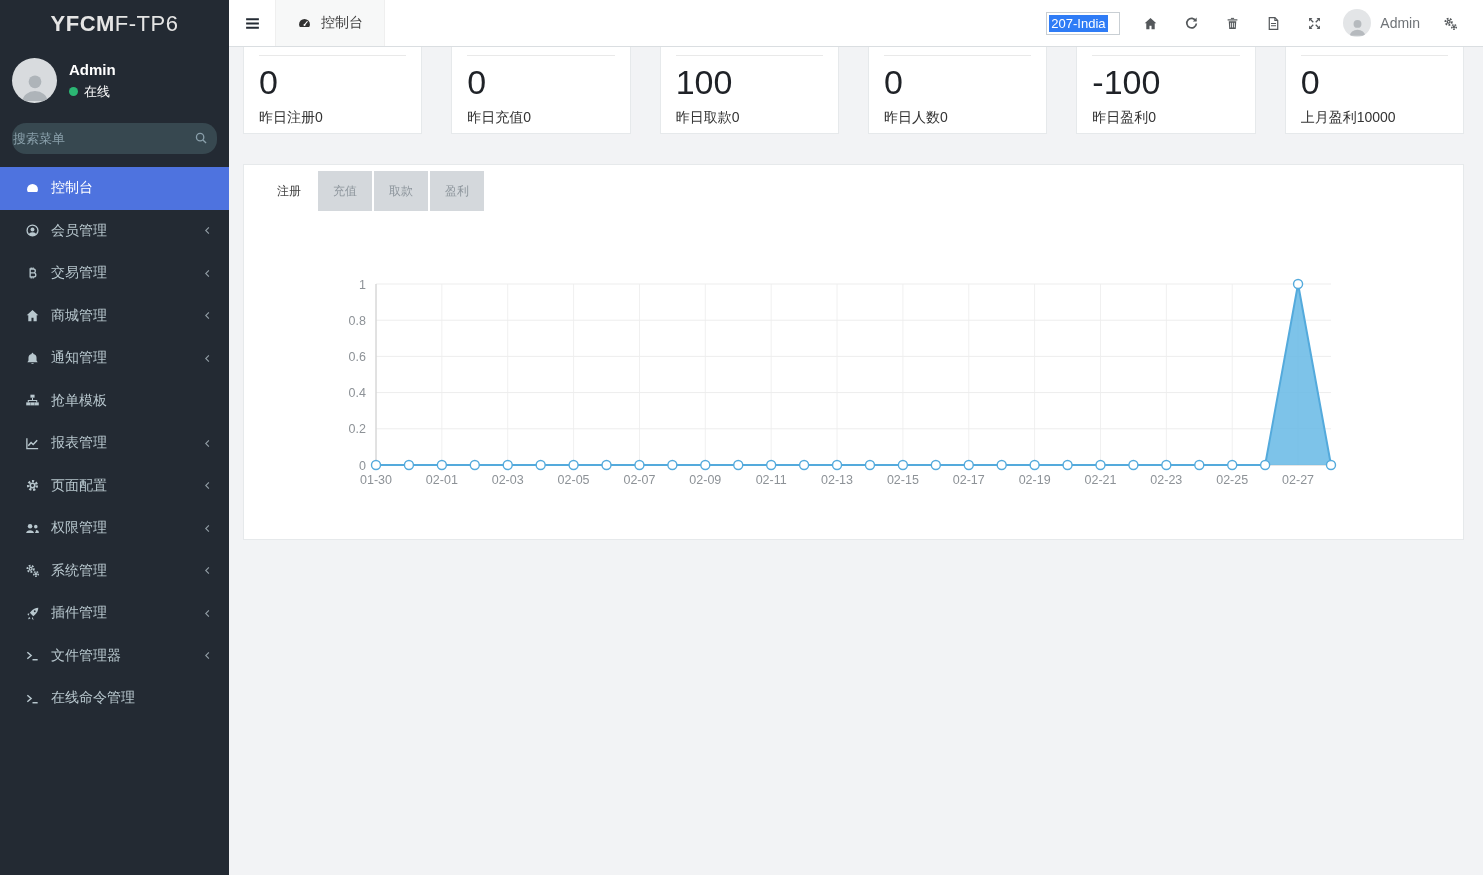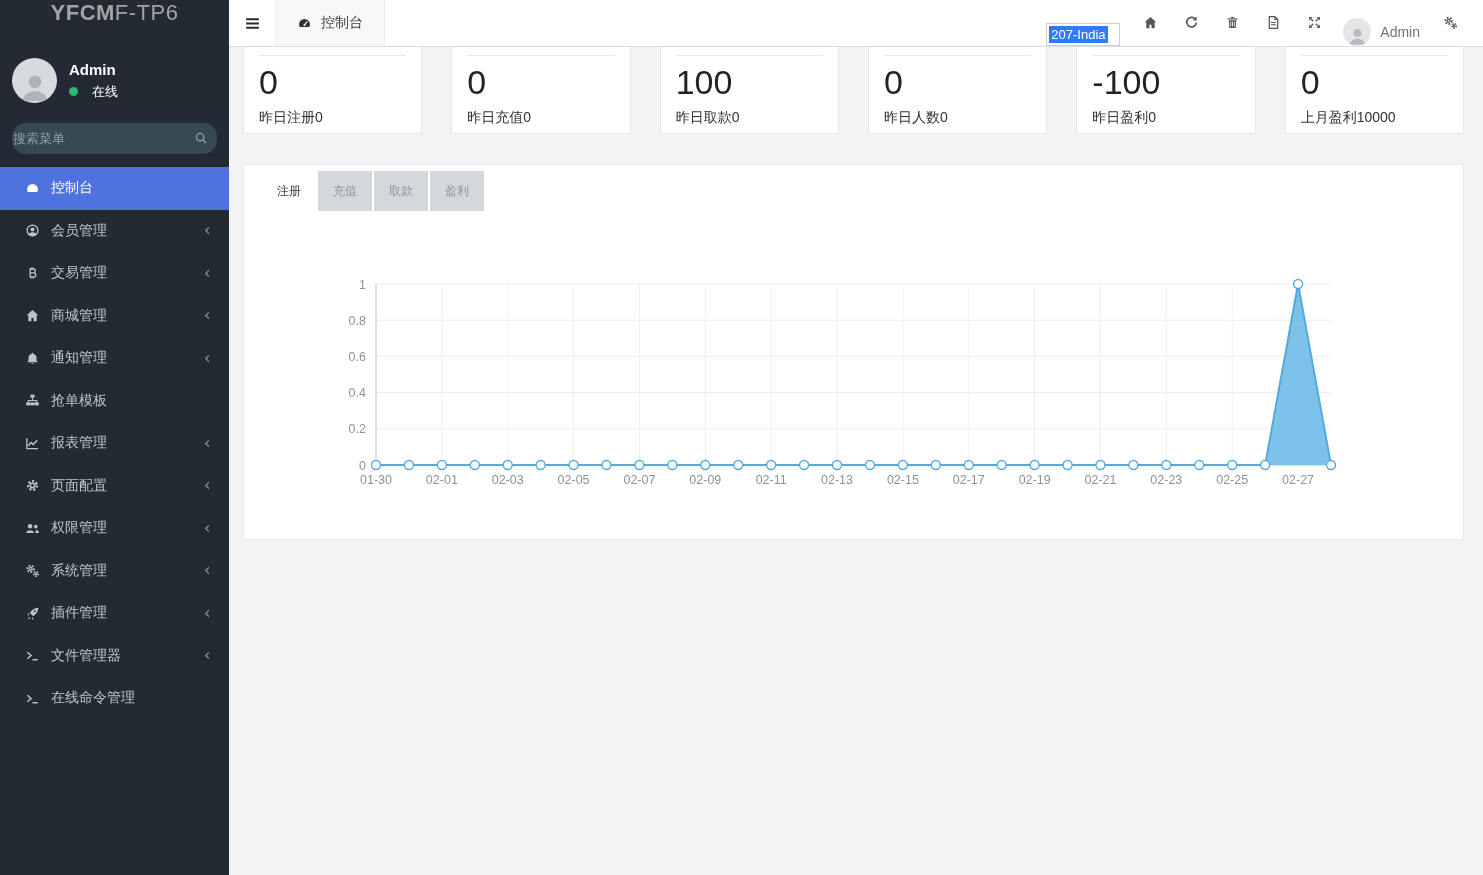--- a/index.html
+++ b/index.html
@@ -8,45 +8,45 @@
   }
   *{box-sizing:border-box}
   html,body{margin:0;padding:0}
   body{
     width:1483px;height:875px;overflow:hidden;background:var(--body-bg);
     font-family:"Liberation Sans","DejaVu Sans",sans-serif;color:#333;
   }
   svg{display:block}
   
   .sidebar{position:fixed;left:0;top:0;width:229px;height:875px;background:var(--sidebar-bg);z-index:5}
-  .logo{height:48px;display:flex;justify-content:center;color:#a3a3a3;font-size:22px;letter-spacing:.5px}
+  .logo{height:48px;display:flex;align-items:center;justify-content:center;color:#e5e5e5;font-size:22px;letter-spacing:.5px}
   .logo b{font-weight:bold}
   .logo span{font-weight:300}
   .user-panel{display:flex;align-items:center;gap:12px;padding:10px 12px 8px}
   .avatar-lg{width:45px;height:45px;border-radius:50%;background:#d8dbde;overflow:hidden;display:flex;align-items:flex-end;justify-content:center;flex:none}
   .user-name{color:#fff;font-weight:bold;font-size:15px;margin-bottom:5px}
-  .user-status{display:flex;align-items:center;gap:14px;color:#fff;font-size:13px}
+  .user-status{display:flex;align-items:center;gap:6px;color:#fff;font-size:13px}
   .dot{width:9px;height:9px;border-radius:50%;background:var(--online);flex:none}
   .search-wrap{margin:12px 12px 13px;position:relative}
   .search-wrap input{width:100%;height:31px;background:#374850;border:none;border-radius:14px;color:#ccc;padding:0 32px 0 1px;font-size:13px;outline:none;font-family:inherit}
   .search-wrap input::placeholder{color:#8aa0ab}
   .search-icon{position:absolute;right:9px;top:8px;color:#8aa0ab}
   .menu{display:flex;flex-direction:column}
   .menu-item{height:42.5px;display:flex;align-items:center;padding:0 16px 0 24px;color:var(--menu-text);font-size:14px;cursor:pointer}
   .menu-item .mi-icon{width:17px;margin-right:10px;display:flex;justify-content:center;color:var(--menu-text)}
   .menu-item.active{background:var(--active-menu);color:#fff}
   .menu-item.active .mi-icon{color:#fff}
   .mi-label{flex:1}
   .mi-arrow{color:#939ea6;display:flex}
   
   .navbar{position:fixed;left:229px;top:0;right:0;height:47px;background:#fff;border-bottom:1px solid #dadee1;display:flex;align-items:stretch;z-index:4}
   .hamburger{width:46px;display:flex;align-items:center;justify-content:center;color:#232a33;cursor:pointer}
   .nav-tab{display:flex;align-items:center;gap:9px;padding:0 21px;background:#f7f8f8;border-left:1px solid #efefef;border-right:1px solid #efefef;color:#444;font-size:14px;cursor:pointer}
   .nav-tab .tab-icon{color:#333}
-  .nav-right{margin-left:auto;display:flex;align-items:flex-end;padding-right:12px}
+  .nav-right{margin-left:auto;display:flex;align-items:center;padding-right:12px}
   .node-input{width:74px;height:23px;border:1px solid #c9cfd4;background:#fff;display:flex;align-items:center;padding:0 2px;margin-right:10px;cursor:text}
   .node-input .sel{background:var(--selection);color:#fff;font-size:13px;padding:1px 2px;white-space:nowrap}
   .icon-btn{width:41px;height:47px;display:flex;align-items:center;justify-content:center;color:#54585b;background:none;border:none;cursor:pointer;padding:0}
   .user-menu{display:flex;align-items:center;gap:9px;margin:0 10px 0 8px;cursor:pointer}
   .avatar-sm{width:28px;height:28px;border-radius:50%;background:#e3e5e7;overflow:hidden;display:flex;align-items:flex-end;justify-content:center}
   .user-label{color:#6f7377;font-size:14px}
   
   .content{margin-left:229px;padding:16px 19px 0 14px}
   .cards-row{display:grid;grid-template-columns:repeat(6,1fr);gap:29px}
   .stat-card{background:#fff;border:1px solid var(--card-border);height:118px;padding:10px 15px}

